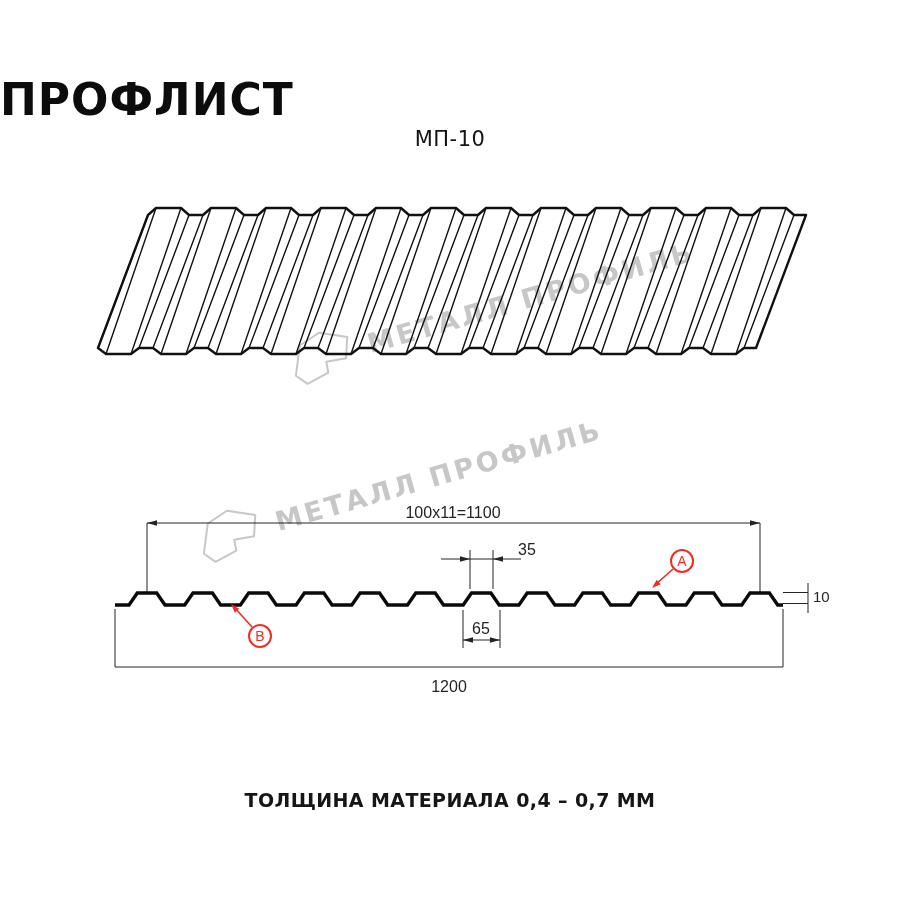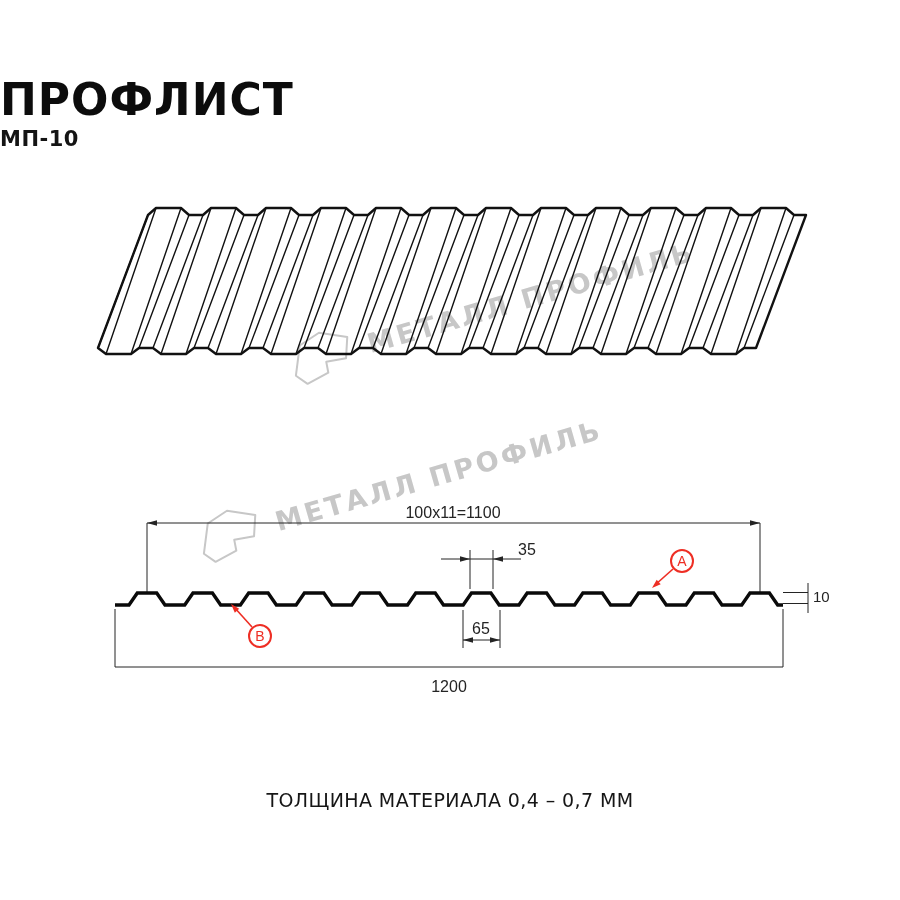--- a/index.html
+++ b/index.html
@@ -6,26 +6,26 @@
   body{
     width:900px;height:900px;background:#fff;position:relative;overflow:hidden;
     font-family:"DejaVu Sans",sans-serif;
     --red:#ee2e24; --wm:#c7c7c7; --ink:#111; --dim:#222;
   }
   .title{
     position:absolute;left:0;right:0;top:74px;text-align:left;
     font-size:44px;font-weight:700;letter-spacing:1px;color:#0c0c0c;
   }
   .subtitle{
-    position:absolute;left:0;right:0;top:127px;
-    font-size:21px;font-weight:700;letter-spacing:.5px;color:#141414;
+    position:absolute;left:0;right:0;top:127px;text-align:center;
+    font-size:21px;font-weight:400;letter-spacing:.5px;color:#141414;
   }
   .note{
     position:absolute;left:0;right:0;top:789px;text-align:center;
-    font-size:19px;font-weight:400;letter-spacing:.4px;color:#161616;
+    font-size:19px;font-weight:700;letter-spacing:.4px;color:#161616;
   }
   .wm{
     position:absolute;display:flex;align-items:center;gap:15px;
     transform:rotate(-16deg);transform-origin:left center;
     color:var(--wm);white-space:nowrap;
   }
   .wm-text{font-size:27px;font-weight:700;letter-spacing:3px;}
   #wm1{left:290px;top:340px;}
   #wm2{left:198px;top:518px;}
   svg.draw{position:absolute;}

